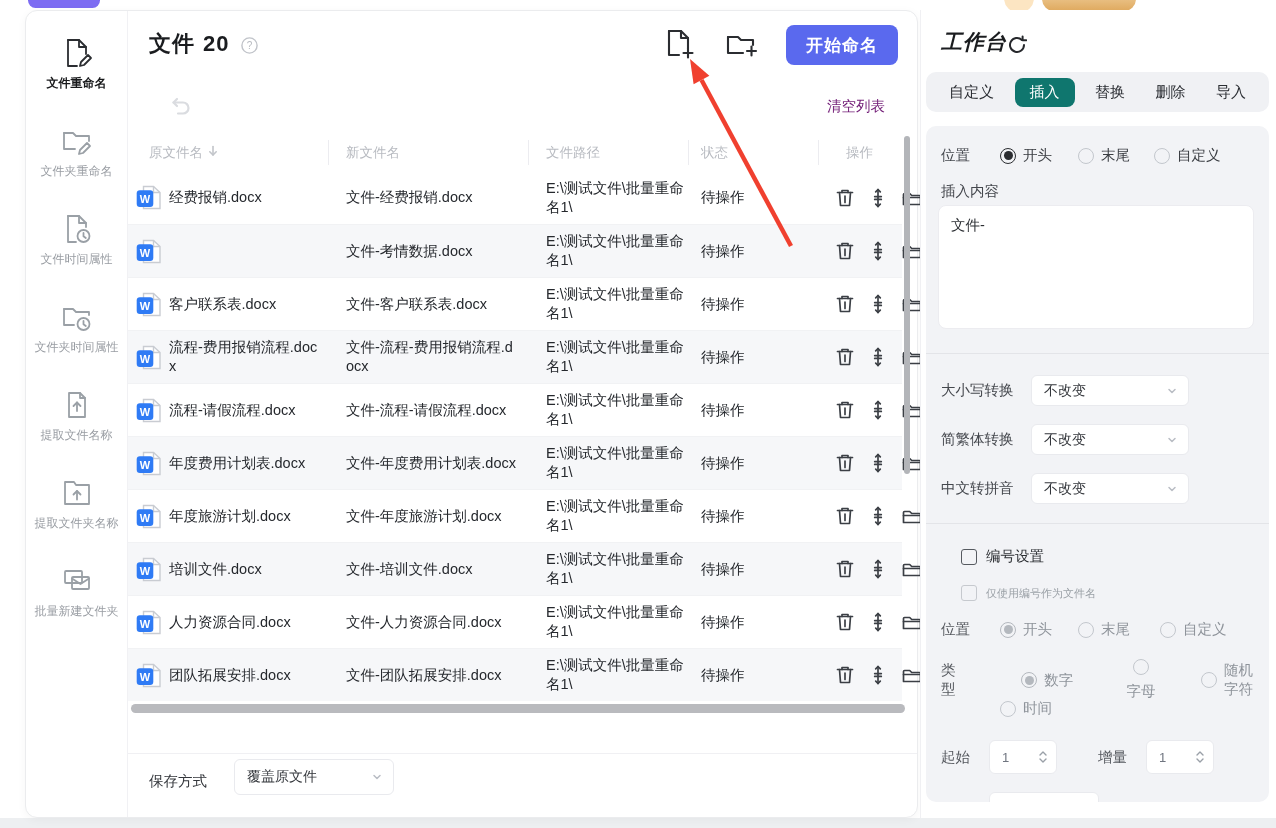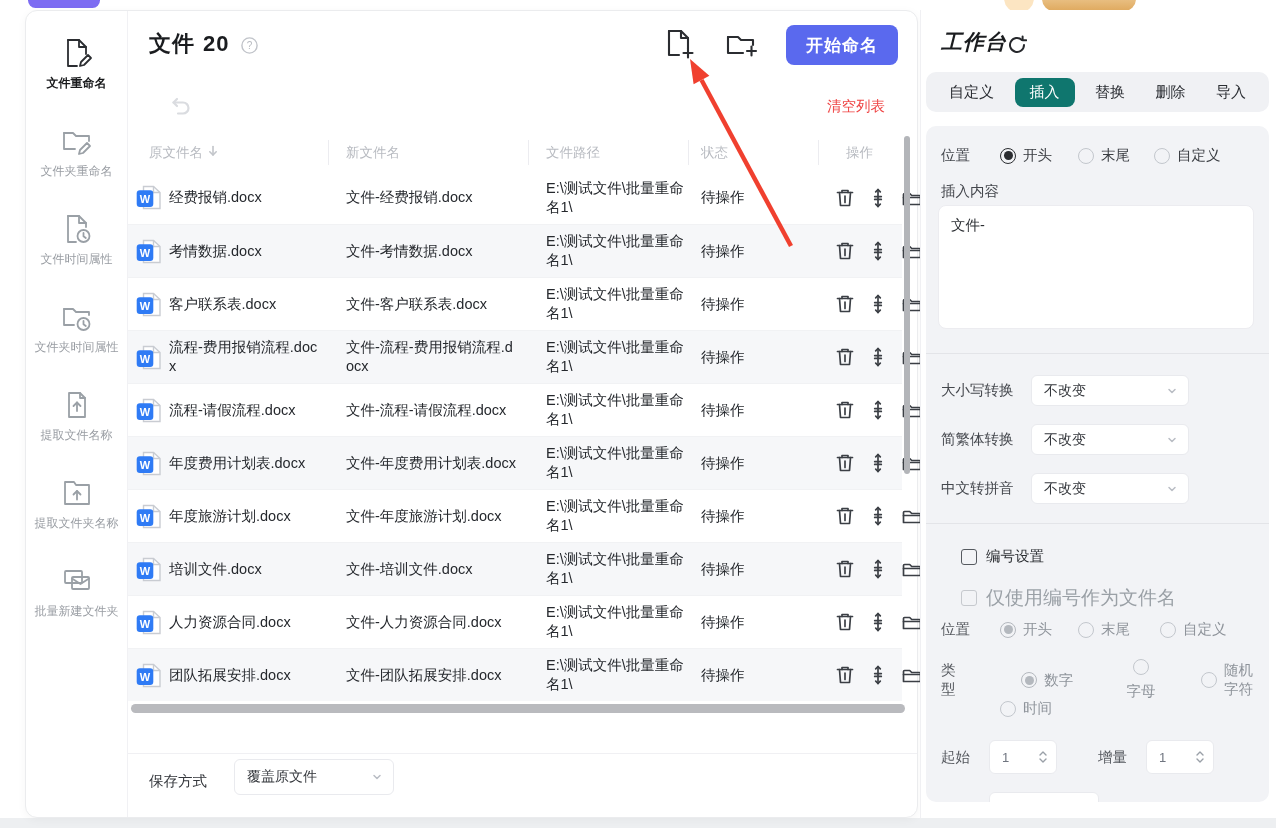--- a/index.html
+++ b/index.html
@@ -30,21 +30,21 @@
   
   #content { left:102px; top:0; right:0; bottom:0; }
   #page-title { left:21px; top:18px; font-size:22px; font-weight:bold; color:#1a1c1f; letter-spacing:1px;}
   #file-count { margin-left:8px; }
   #help-icon { left:113px; top:26px; width:17px; height:17px; cursor:pointer; }
   #add-file-button { left:534px; top:16px; cursor:pointer; }
   #add-folder-button { left:597px; top:19px; cursor:pointer; }
   #start-button { left:658px; top:14px; width:112px; height:40px; background:#5a69ee; color:#fff;
      font-size:17px; font-weight:bold; border:none; border-radius:8px; cursor:pointer; letter-spacing:1px;}
   #undo-icon { left:38px; top:82px; cursor:pointer; }
-  #clear-list { right:32px; top:86px; font-size:14.5px; color:#ef4444; cursor:pointer; }
+  #clear-list { right:32px; top:86px; font-size:14.5px; color:#701a75; cursor:pointer; }
 
   
   #thead { left:0; top:125px; right:15px; height:33px; font-size:13.5px; color:#b8bbc1; }
   #thead .hc { position:absolute; top:8px; display:flex; gap:3px; }
   .hc.h1{left:21px;} .hc.h2{left:218px;} .hc.h3{left:418px;} .hc.h4{left:573px;} .hc.h5{left:718px;}
   .hsep { position:absolute; top:4px; width:1px; height:25px; background:#ececf0; }
   .hsep.s1{left:200px;} .hsep.s2{left:400px;} .hsep.s3{left:560px;} .hsep.s4{left:690px;}
   #tbody { left:0; top:160px; right:15px; }
   .trow { position:relative; height:53px; border-top:1px solid #f1f2f4; }
   .trow:first-child { border-top:none; }
@@ -102,21 +102,21 @@
      display:flex; align-items:center; justify-content:space-between; padding:0 10px 0 12px;
      font-size:14px; color:#33363b; cursor:pointer; }
   #case-label{top:255px;} #case-select{left:105px; top:249px; width:158px; height:31px;}
   #trad-label{top:304px;} #trad-select{left:105px; top:298px; width:158px; height:31px;}
   #pinyin-label{top:353px;} #pinyin-select{left:105px; top:347px; width:158px; height:31px;}
 
   .chk-row { position:absolute; left:15px; display:flex; align-items:center; gap:9px; cursor:pointer;padding-left:20px; }
   .checkbox { width:16px; height:16px; border-radius:3px; border:1.5px solid #565a60; flex:none; }
   .checkbox.dis { border-color:#c6c9ce; }
   #chk1-row { top:421px; font-size:14.5px; color:#2c2f33; }
-  #chk2-row { top:459px; font-size:19px; color:#9aa0a6;align-items:center; }
+  #chk2-row { top:459px; font-size:11px; color:#9aa0a6;align-items:center; }
 
   #num-pos-row { top:494px; }
   #num-type-row { top:533px;gap:28px; }
   #num-time-row { top:573px; padding-left:59px; }
   .num-label { color:#55585e; }
 
   #step-row { position:absolute; left:15px; top:614px; right:10px; height:34px; }
   .step-label { position:absolute; top:8px; font-size:14.5px; color:#55585e; }
   #start-stepper { left:48px; } #incr-stepper { left:205px; }
   .stepper { position:absolute; top:0; width:68px; height:34px; background:#fff; border:1px solid #e9eaee;
@@ -312,21 +312,20 @@
         </div>
         <div class="trow alt">
           <div class="cell c-icon">
             <svg width="27" height="25" viewBox="0 0 27 25">
   <path d="M7.5 1.5h10l6.5 6v16H7.5z" fill="#fff" stroke="#c9ccd2" stroke-width="1.4"></path>
   <path d="M17.5 1.5v6h6.5" fill="none" stroke="#c9ccd2" stroke-width="1.4"></path>
   <rect x="0.7" y="5.3" width="16.6" height="16.6" rx="3.2" fill="#2f7bf5"></rect>
   <text x="9" y="17.6" text-anchor="middle" font-size="11" font-weight="bold" fill="#fff" font-family="Liberation Sans">W</text>
             </svg>
           </div>
-          <div class="cell c-name">考情数据.docx</div>
           <div class="cell c-new">文件-考情数据.docx</div>
           <div class="cell c-path">E:\测试文件\批量重命名1\</div>
           <div class="cell c-status">待操作</div>
           <div class="cell c-ops">
             <span class="op-btn">
               <svg width="24" height="24" viewBox="0 0 24 24" fill="none" stroke="currentColor" stroke-width="1.7" stroke-linecap="round" stroke-linejoin="round">
                 <path d="M4.5 6.5h15"></path>
                 <path d="M9 6.5V4.5h6v2"></path>
                 <path d="M6.5 6.5l1 13h9l1-13"></path>
                 <path d="M12 10v6.5"></path>

